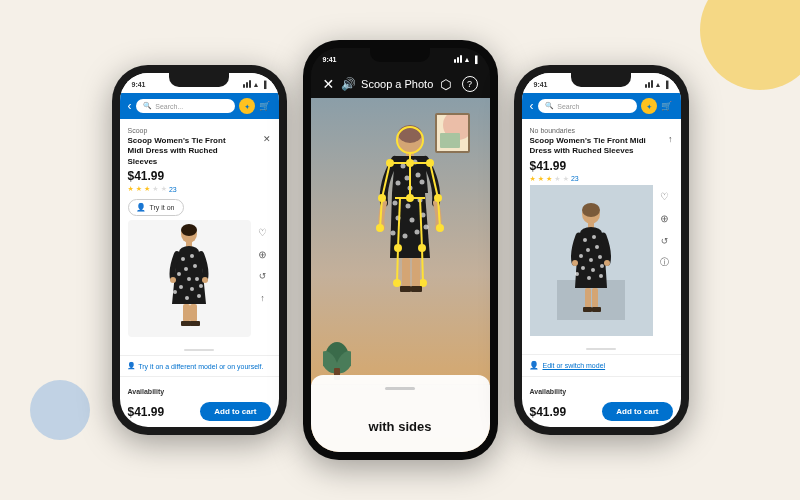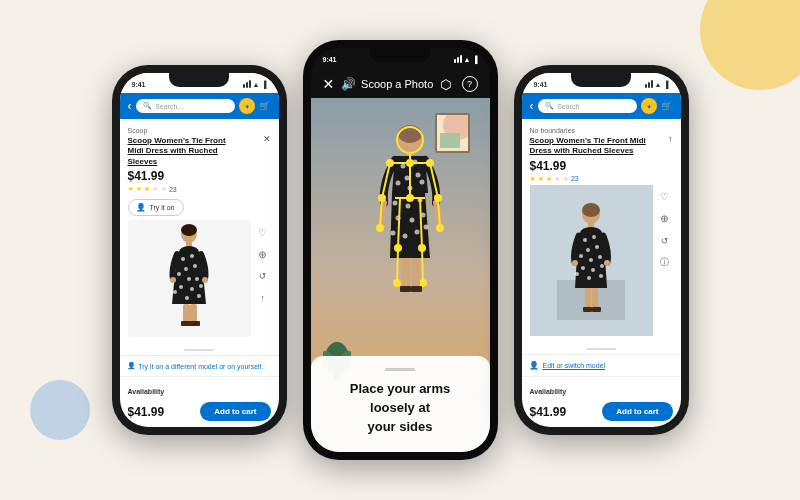--- a/index.html
+++ b/index.html
@@ -165,21 +165,20 @@
     .brand-name {
       font-size: 7px;
       color: #666;
     }
     .product-title {
       font-size: 8px;
       font-weight: 600;
       color: #111;
       line-height: 1.3;
       margin: 2px 0;
-      text-decoration: underline;
     }
     .product-price {
       font-size: 12px;
       font-weight: 700;
       color: #111;
     }
     .review-count {
       font-size: 7px;
       color: #0071ce;
     }
@@ -634,22 +633,22 @@
             <ellipse cx="22" cy="22" rx="7" ry="12" fill="#4a7c59" transform="rotate(30, 22, 22)"></ellipse>
             <rect x="11" y="28" width="6" height="12" fill="#6b4226" rx="1"></rect>
           </svg>
         </div>
 
         <div style="position:absolute;bottom:0;left:0;right:0;height:68px;background:linear-gradient(0deg,#b8956a,#c4a57a);border-top:1px solid rgba(0,0,0,0.1)"></div>
 
         <div class="instruction-box">
           <div class="instruction-indicator"></div>
           <span class="instruction-text">
-            <span>Place your arms loosely at</span><br>
-            <span>your sides</span>
+            <br>
+            <span>with sides</span>
           </span>
         </div>
       </div>
     </div>
   </div>
 
   <div class="phone phone-right">
     <div class="phone-screen">
       <div class="notch"></div>
 

